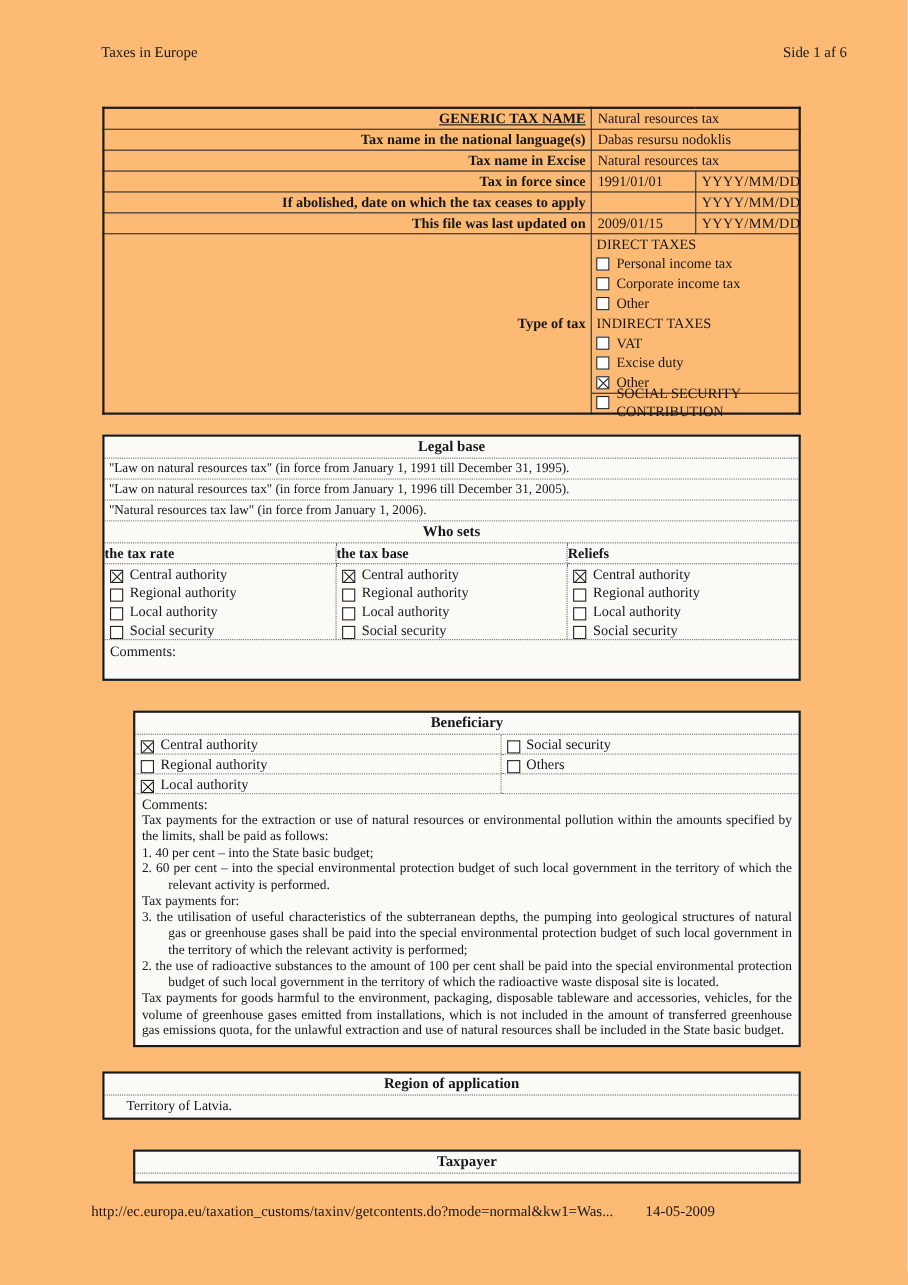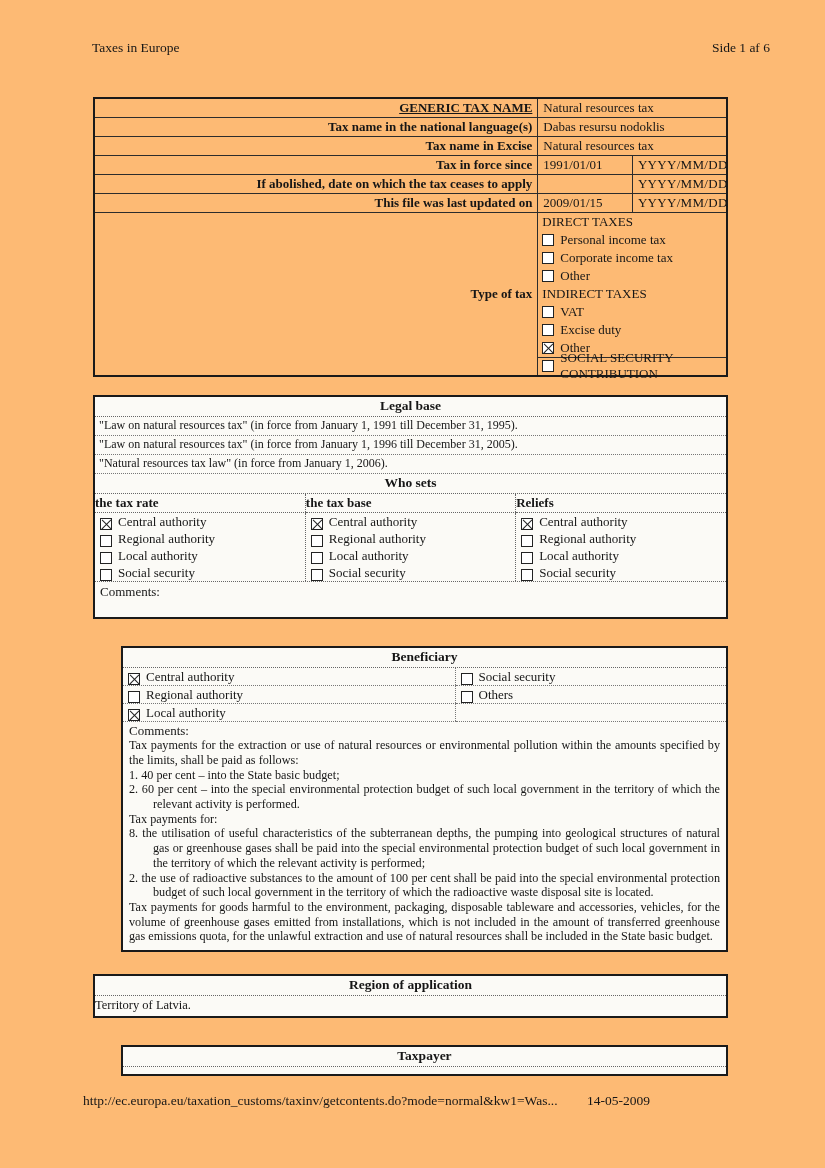--- a/index.html
+++ b/index.html
@@ -59,21 +59,21 @@
   table.ben { width:100%; border-collapse:collapse; table-layout:fixed; }
   table.ben td { vertical-align:top; border-bottom:1px dotted #777; }
   table.ben td.r { border-left:1px dotted #777; }
   table.ben td.l { width:332px; }
   .ben-comments { padding:2px 6px 6px; font-size:12.2px; line-height:14.7px; }
   .ben-comments .clabel { font-size:13px; }
   .p-plain { text-align:justify; }
   .p-item  { text-align:justify; padding-left:24px; text-indent:-24px; }
   .p-item2 { text-align:justify; padding-left:24px; text-indent:-24px; }
 
-  .region-line { font-size:12.5px; padding:2px 0 3px;font-family:Liberation Serif, serif; }
+  .region-line { font-size:12.5px; padding:2px 20px 3px;font-family:Liberation Serif, serif; }
   .tp-space { height:7px; }
 
   .ftr { position:absolute; top:1093px; left:83px; width:700px; font-size:13.5px; }
   .ftr .url { margin-right:26px; }
 </style>
 </head>
 <body>
 
 <div class="page">
 
@@ -268,21 +268,21 @@
           <td class="r"></td>
         </tr>
       </tbody>
         </table>
       <div class="ben-comments">
         <div class="clabel">Comments:</div>
         <div class="p-plain">Tax payments for the extraction or use of natural resources or environmental pollution within the amounts specified by the limits, shall be paid as follows:</div>
         <div class="p-item">1.  40 per cent – into the State basic budget;</div>
         <div class="p-item">2.  60 per cent – into the special environmental protection budget of such local government in the territory of which the relevant activity is performed.</div>
         <div class="p-plain">Tax payments for:</div>
-        <div class="p-item2">8.  the utilisation of useful characteristics of the subterranean depths, the pumping into geological structures of natural gas or greenhouse gases shall be paid into the special environmental protection budget of such local government in the territory of which the relevant activity is performed;</div>
+        <div class="p-item2">3.  the utilisation of useful characteristics of the subterranean depths, the pumping into geological structures of natural gas or greenhouse gases shall be paid into the special environmental protection budget of such local government in the territory of which the relevant activity is performed;</div>
         <div class="p-item2">2.  the use of radioactive substances to the amount of 100 per cent shall be paid into the special environmental protection budget of such local government in the territory of which the radioactive waste disposal site is located.</div>
         <div class="p-plain">Tax payments for goods harmful to the environment, packaging, disposable tableware and accessories, vehicles, for the volume of greenhouse gases emitted from installations, which is not included in the amount of transferred greenhouse gas emissions quota, for the unlawful extraction and use of natural resources shall be included in the State basic budget.</div>
       </div>
     </div>
 
     <div class="block mt22">
       <div class="block-title">Region of application</div>
       <div class="region-line">Territory of Latvia.</div>
     </div>
 

